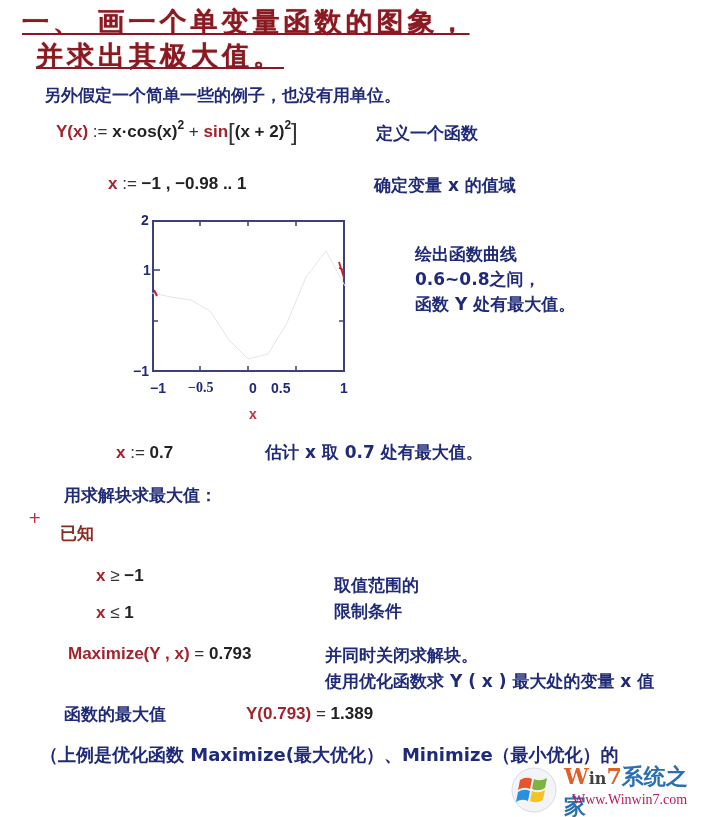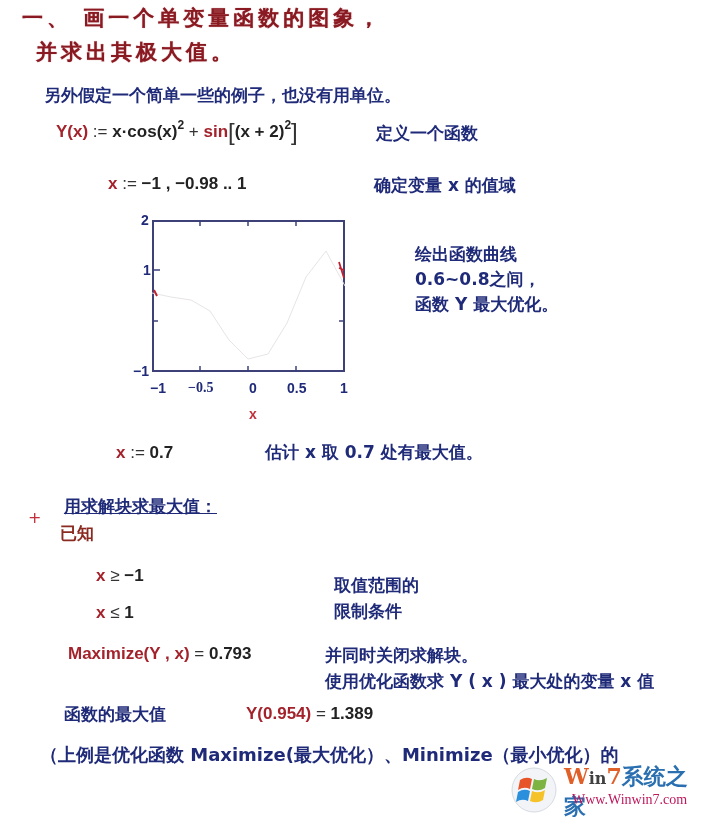--- a/index.html
+++ b/index.html
@@ -4,22 +4,23 @@
 <style>
   html, body { margin: 0; padding: 0; }
   body {
     width: 705px; height: 817px; position: relative; overflow: hidden;
     background: #ffffff;
     font-family: "DejaVu Sans", "Liberation Sans", sans-serif;
   }
   .abs { position: absolute; white-space: nowrap; }
   .title {
     font-family: "DejaVu Serif", "Liberation Serif", serif;
-    color: #8a1a22; font-size: 21px; font-weight: bold; letter-spacing: 4px;
+    color: #8a1a22; font-size: 27px; font-weight: bold; letter-spacing: 4px;
     text-shadow: 0 0 1px #b35a5f;
+    text-decoration: underline;
   }
   .blue { color: #1f2a78; font-weight: bold; font-size: 17px; }
   .math { font-family: "Liberation Sans", sans-serif; font-size: 17px; font-weight: bold; color: #222; }
   .red { color: #a3222b; }
   .brown { color: #8a2a20; }
   .op { font-weight: normal; color: #333; }
   sup { font-size: 12px; vertical-align: 8px; }
   .bracket { font-weight: normal; font-size: 24px; color: #333; vertical-align: -3px; }
   .plot-box { position: absolute; left: 152px; top: 220px; width: 193px; height: 152px; border: 2px solid #3d4178; box-sizing: border-box; }
   .tick-lbl { position: absolute; font-family: "Liberation Sans", sans-serif; font-weight: bold; font-size: 14px; color: #1f2a78; }
@@ -72,39 +73,39 @@
 
     <path d="M2,70 L5,76" stroke="#c02030" stroke-width="2" fill="none"></path>
     <path d="M187,42 L192,58 M187,48 L192,50" stroke="#c02030" stroke-width="1.8" fill="none"></path>
   </svg>
   <div class="tick-lbl" style="left:141px; top:212px;">2</div>
   <div class="tick-lbl" style="left:143px; top:262px;">1</div>
   <div class="tick-lbl" style="left:133px; top:363px;">−1</div>
   <div class="tick-lbl" style="left:150px; top:380px;">−1</div>
   <div class="tick-lbl" style="left:188px; top:380px;font-family:Liberation Serif, serif;">−0.5</div>
   <div class="tick-lbl" style="left:249px; top:380px;">0</div>
-  <div class="tick-lbl" style="left:287px; top:380px;">0.5</div>
+  <div class="tick-lbl" style="left:271px; top:380px;">0.5</div>
   <div class="tick-lbl" style="left:340px; top:380px;">1</div>
   <div class="tick-lbl" style="left:249px; top:406px; color:#c0303a;">x</div>
 </div>
 
 <div class="abs blue" style="left:415px; top:242px; line-height:25px;">
   <div>绘出函数曲线</div>
   <div>0.6~0.8之间，</div>
-  <div>函数 Y 最大优化。</div>
+  <div>函数 Y 处有最大值。</div>
 </div>
 
 <div class="abs math" style="left:116px; top:443px;">
   <span class="red">x</span>
   <span class="op">:=</span>
   <span>0.7</span>
 </div>
 <div class="abs blue" style="left:265px; top:441px;">估计 x 取 0.7 处有最大值。</div>
 
-<div class="abs blue" style="left:64px; top:495px;text-decoration:underline;">用求解块求最大值：</div>
+<div class="abs blue" style="left:64px; top:484px;">用求解块求最大值：</div>
 
 <div class="abs plus" style="left:28px; top:508px;">+</div>
 <div class="abs brown" style="left:60px; top:522px; font-size:17px; font-weight:bold;">已知</div>
 
 <div class="abs math" style="left:96px; top:566px;">
   <span class="red">x</span>
   <span class="op">≥</span>
   <span>−1</span>
 </div>
 <div class="abs math" style="left:96px; top:603px;">
@@ -122,21 +123,21 @@
   <span class="op">=</span>
   <span>0.793</span>
 </div>
 <div class="abs blue" style="left:325px; top:642px; line-height:26px;">
   <div>并同时关闭求解块。</div>
   <div>使用优化函数求 Y ( x ) 最大处的变量 x 值</div>
 </div>
 
 <div class="abs blue" style="left:64px; top:703px;">函数的最大值</div>
 <div class="abs math" style="left:246px; top:704px;">
-  <span class="red">Y(0.954)</span>
+  <span class="red">Y(0.793)</span>
   <span class="op">=</span>
   <span>1.389</span>
 </div>
 
 <div class="abs blue" style="left:40px; top:740px; font-size:18px; line-height:29px;">
   <div>（上例是优化函数 Maximize(最大优化）、Minimize（最小优化）的</div>
 </div>
 
 <div class="watermark">
   <svg class="abs" style="left:4px; top:6px;" width="48" height="48">

